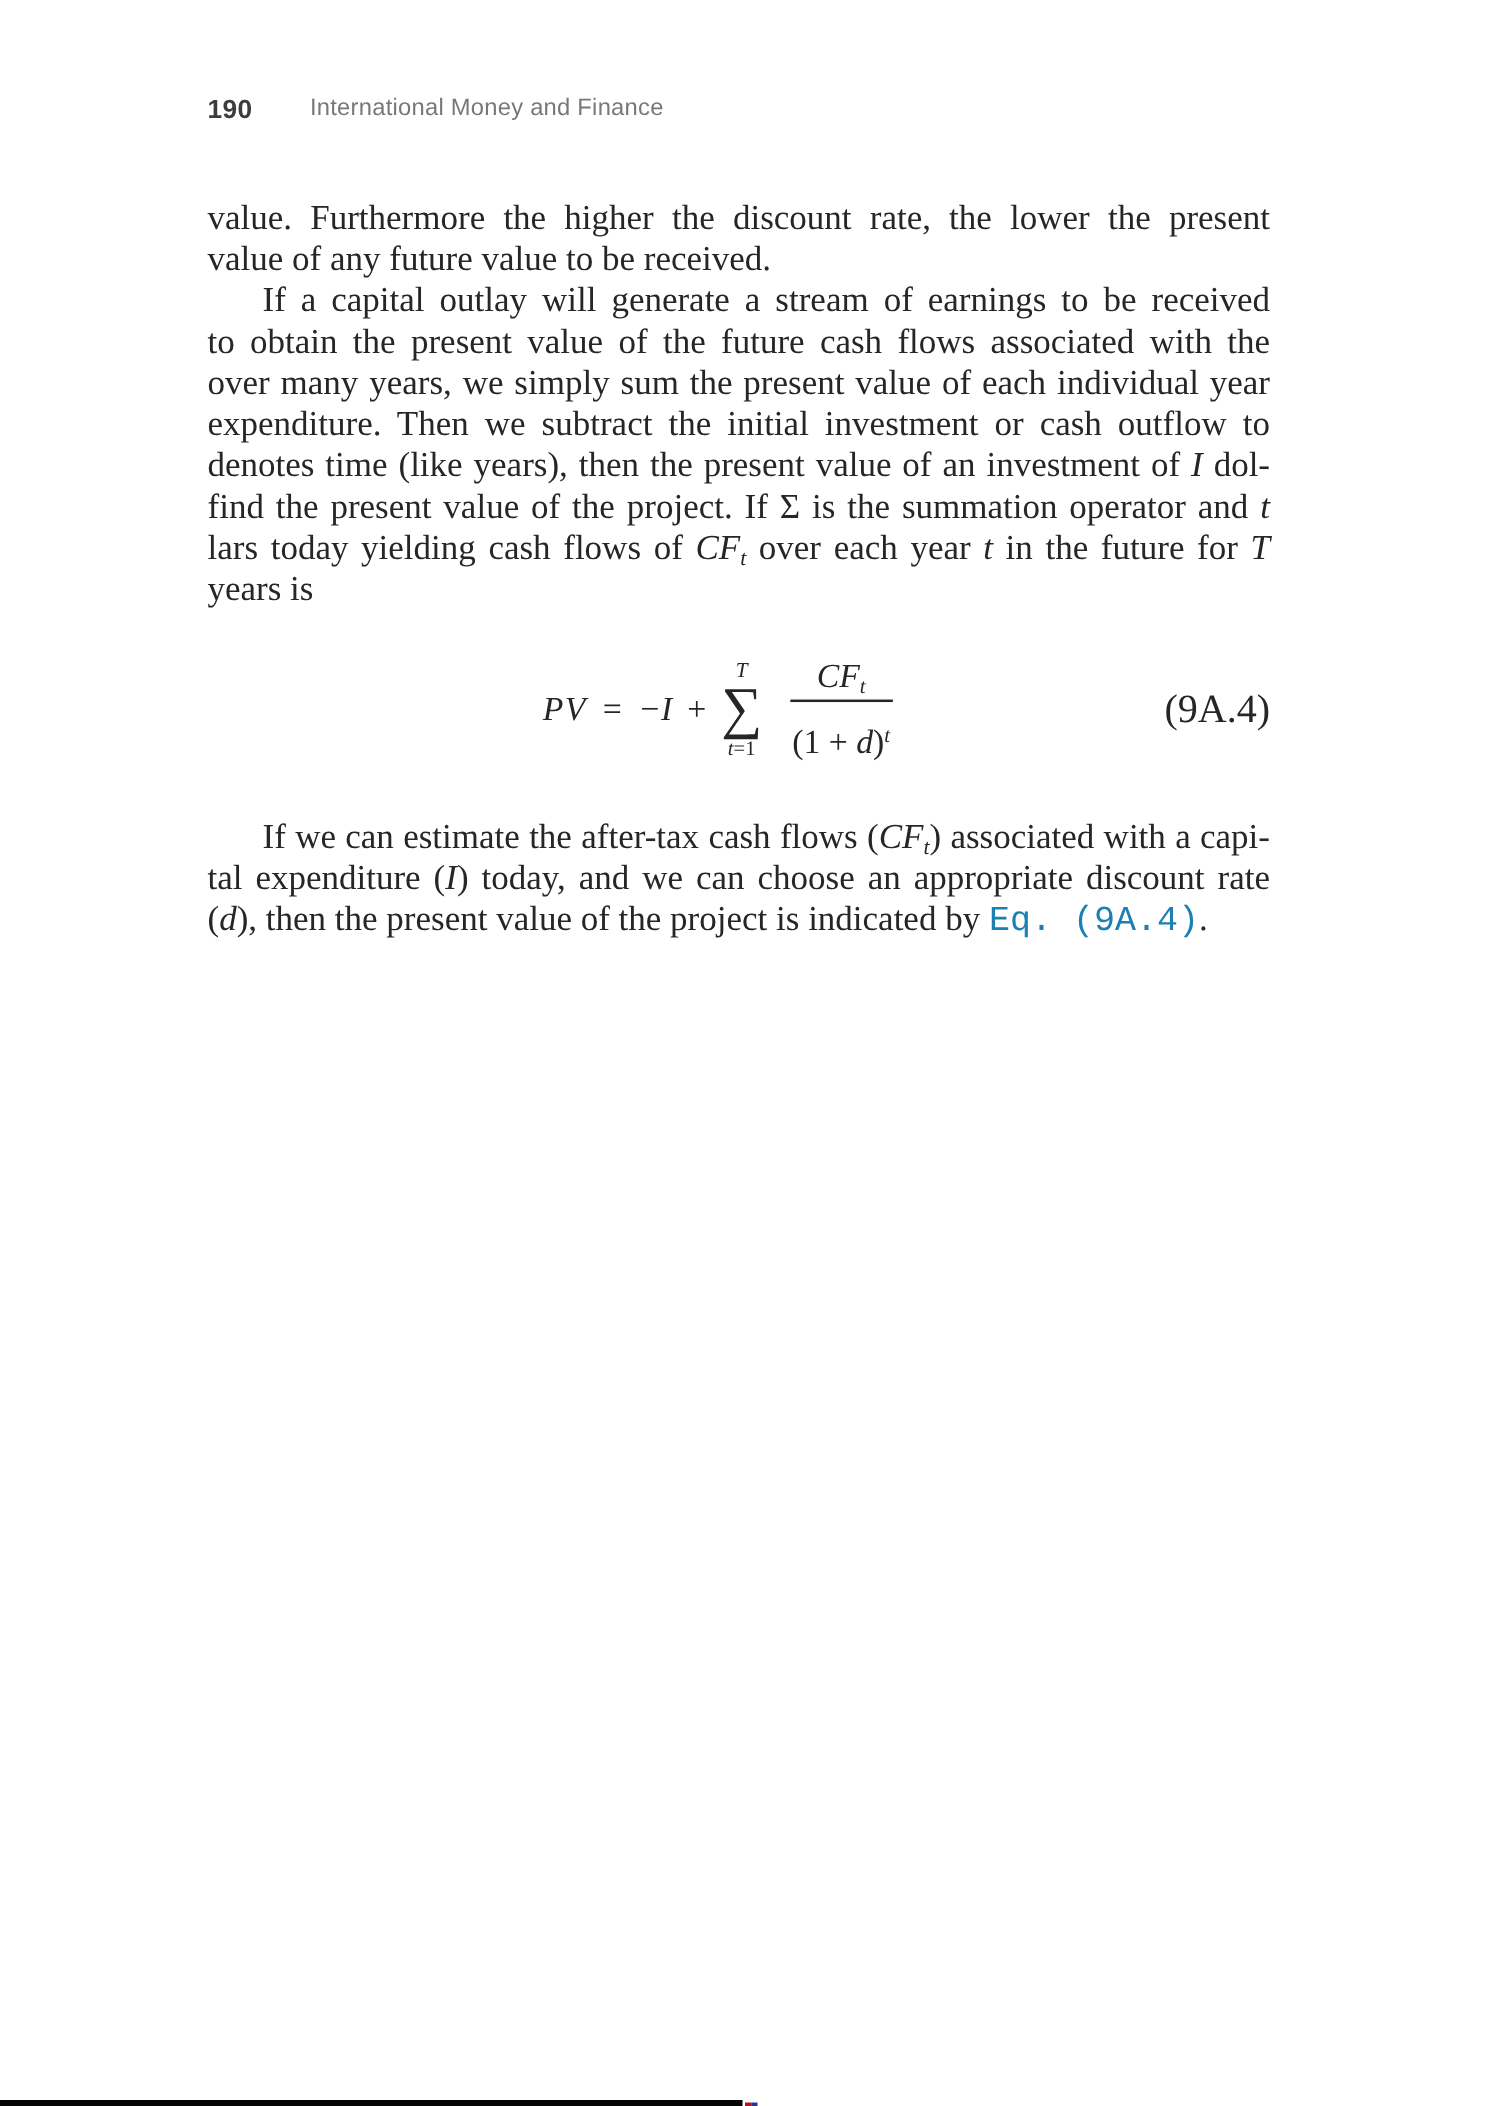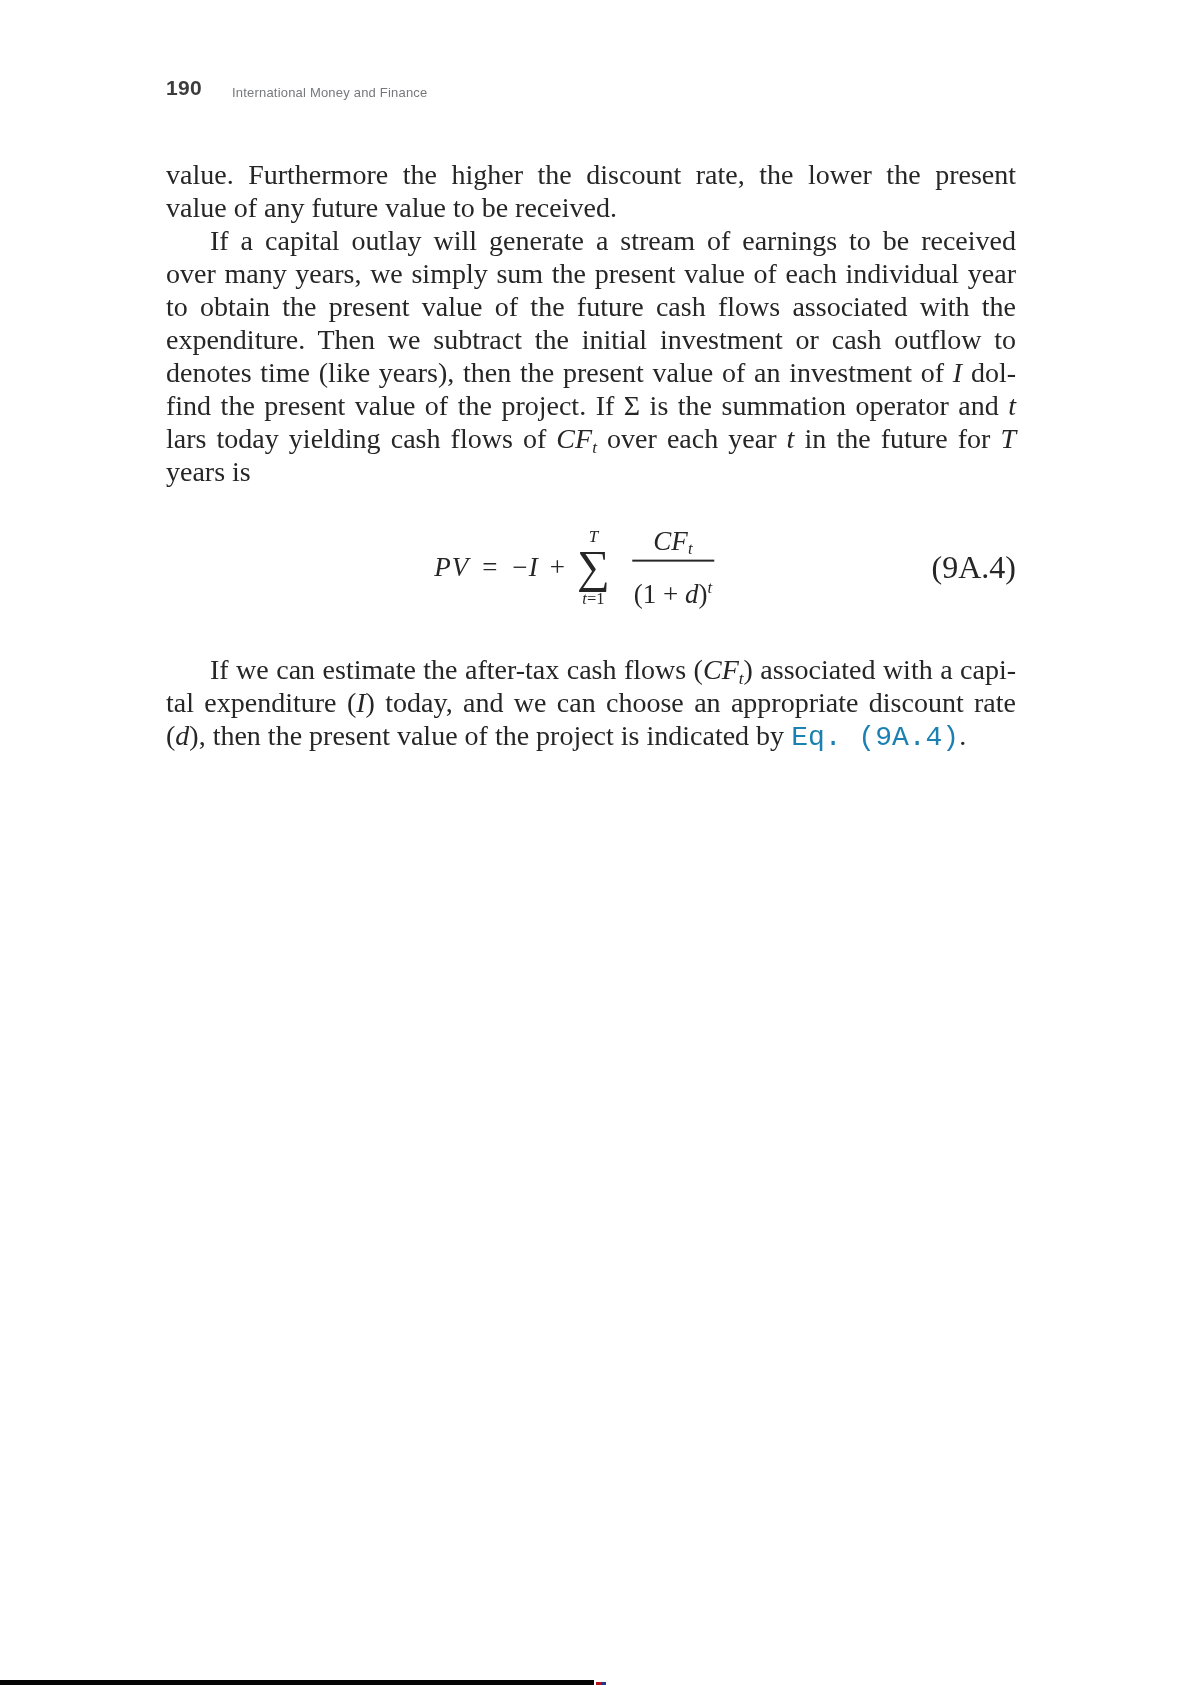--- a/index.html
+++ b/index.html
@@ -9,25 +9,25 @@
     background: #ffffff;
     position: relative;
     font-family: "Liberation Serif", serif;
     overflow: hidden;
   }
   .page { position: absolute; inset: 0; overflow: hidden; }
 
   
   .header {
     position: absolute; top: 76px; left: 166px;
-    display: flex; align-items: flex-end;
+    display: flex; align-items: flex-start;
     font-family: "Liberation Sans", sans-serif;
   }
   .page-num { font-size: 21px; font-weight: 600; color: #3c3b3d; letter-spacing: .3px; }
-  .running-head { margin-left: 30px; font-size: 13px; font-weight: 400; color: #77787b; letter-spacing: .2px; }
+  .running-head { margin-left: 46px; font-size: 19px; font-weight: 400; color: #77787b; letter-spacing: .2px; }
 
   
   .textblock {
     position: absolute; left: 166px; top: 158px; width: 850px;
     color: #262626; font-size: 28px;
   }
   .line {
     height: 33px; line-height: 33px;
     text-align: justify; text-align-last: justify;
   }
@@ -74,22 +74,22 @@
   <div class="header">
     <span class="page-num">190</span>
     <span class="running-head">International Money and Finance</span>
   </div>
 
   <div class="textblock">
     <div class="line">value. Furthermore the higher the discount rate, the lower the present</div>
     <div class="line lastline">value of any future value to be received.</div>
 
     <div class="line indent">If a capital outlay will generate a stream of earnings to be received</div>
+    <div class="line">to obtain the present value of the future cash flows associated with the</div>
     <div class="line">over many years, we simply sum the present value of each individual year</div>
-    <div class="line">to obtain the present value of the future cash flows associated with the</div>
     <div class="line">expenditure. Then we subtract the initial investment or cash outflow to</div>
     <div class="line">denotes time (like years), then the present value of an investment of <i>I</i> dol-</div>
     <div class="line">find the present value of the project. If Σ is the summation operator and <i>t</i></div>
     <div class="line">lars today yielding cash flows of <i>CF</i><sub class="msub">t</sub> over each year <i>t</i> in the future for <i>T</i></div>
     <div class="line lastline">years is</div>
   </div>
 
   <div class="equation">
     <div class="eq-body">
       <span class="eq-pv"><i>PV</i></span>

